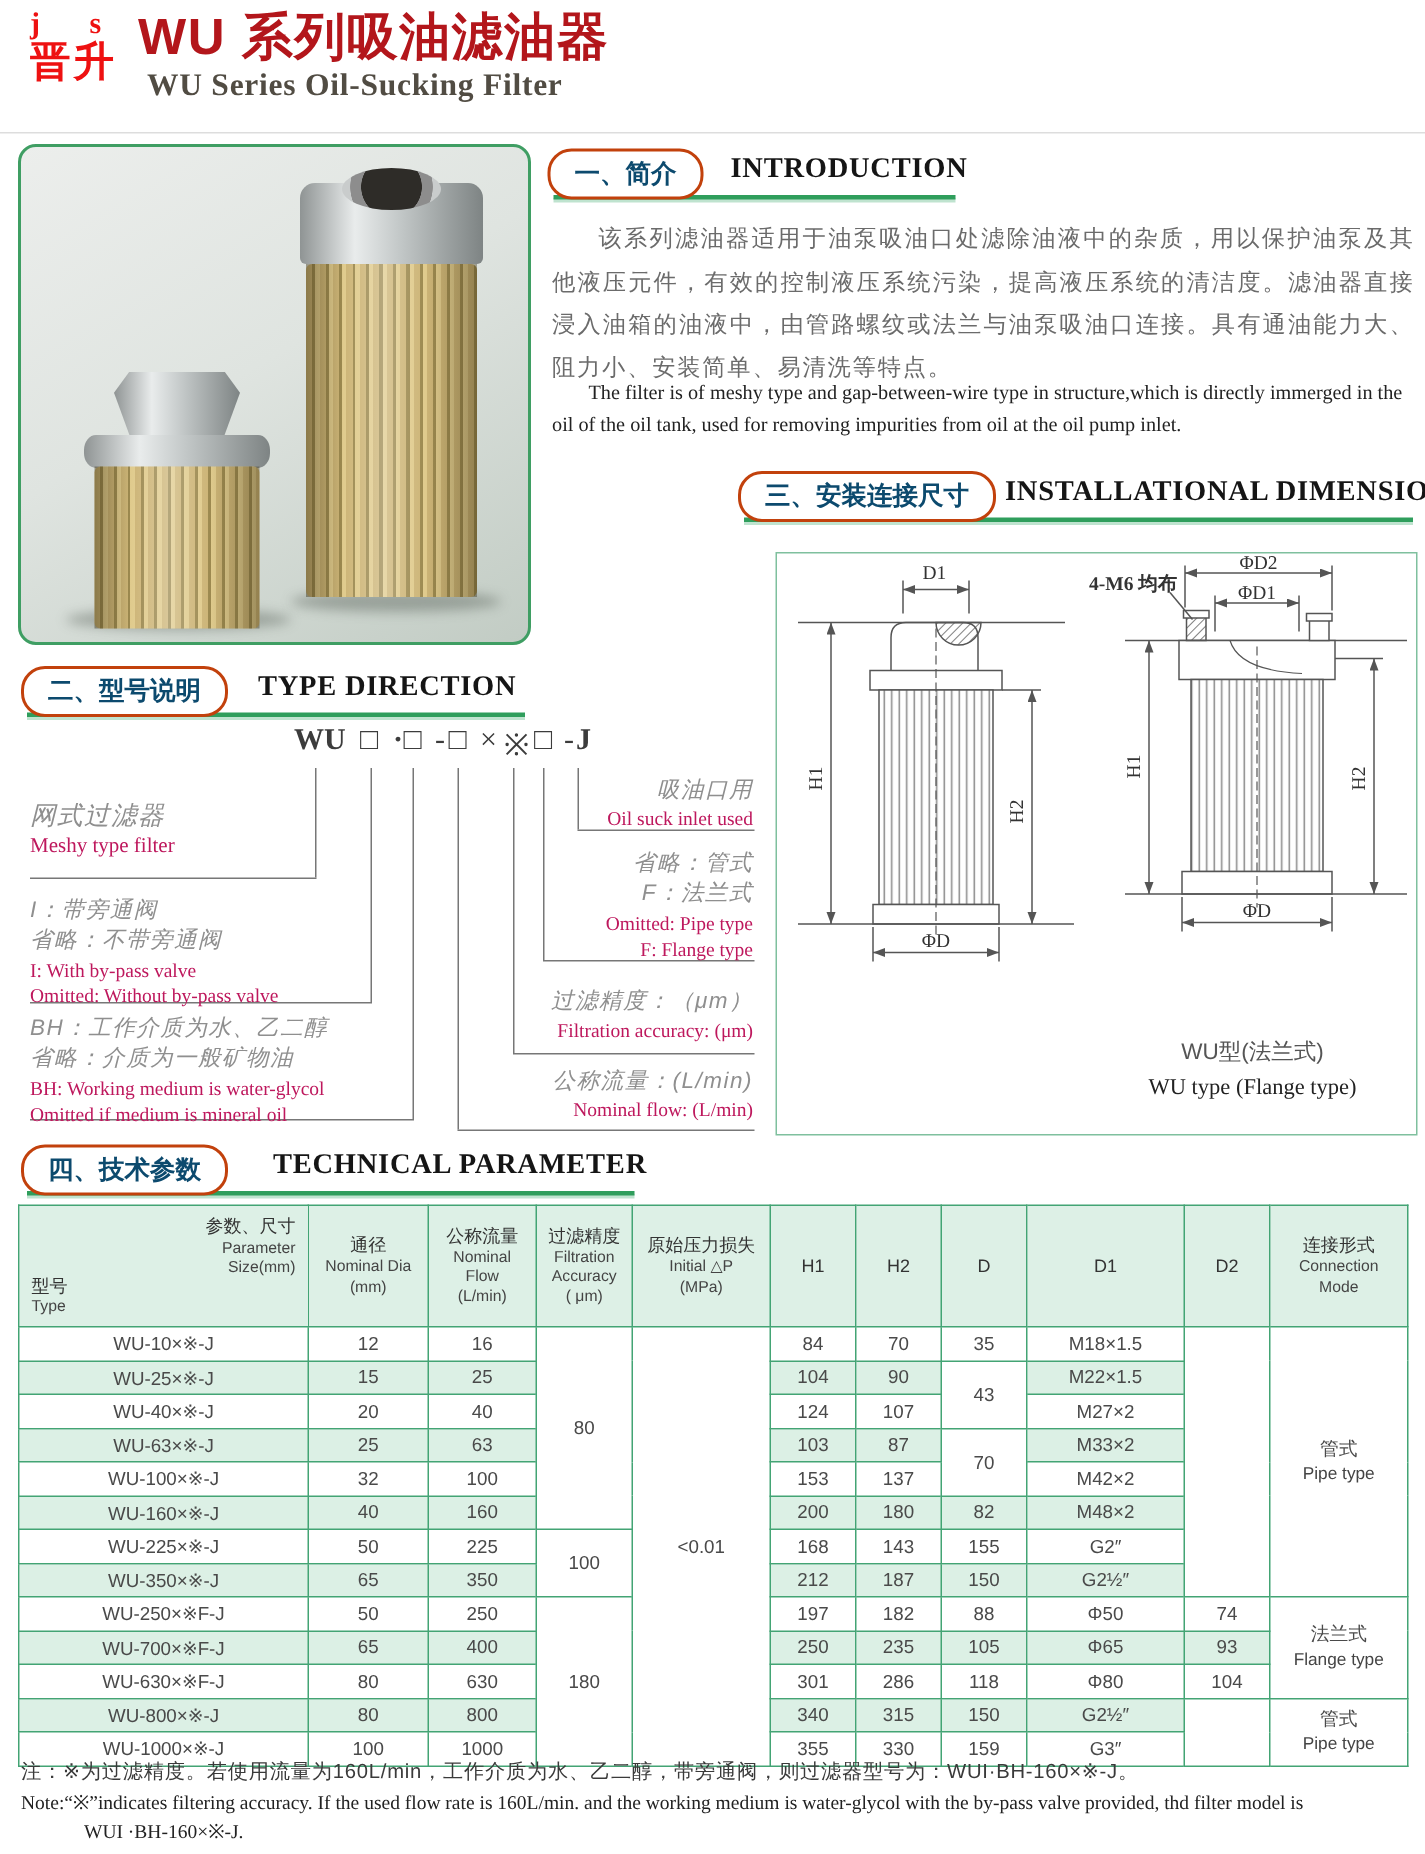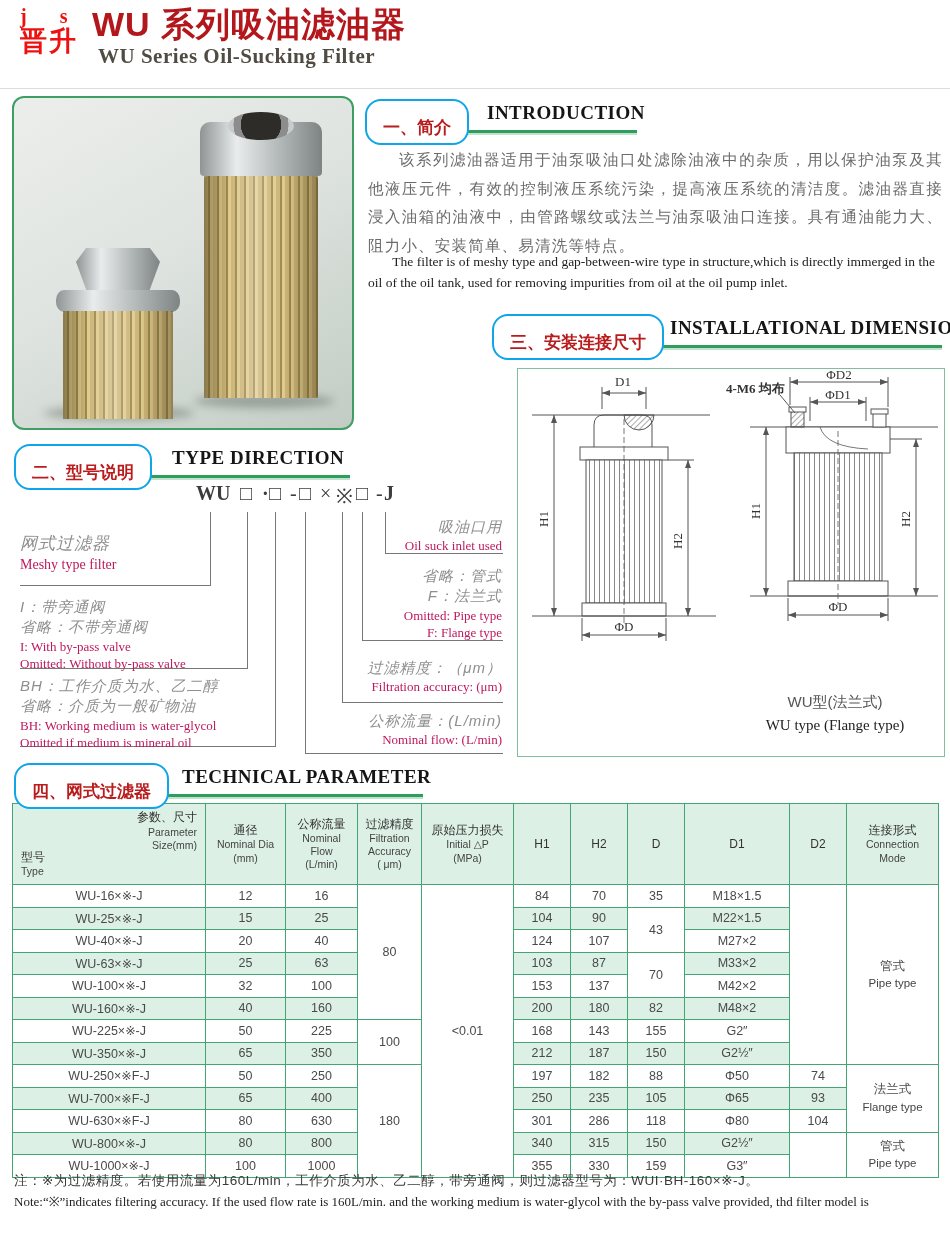--- a/index.html
+++ b/index.html
@@ -11,22 +11,22 @@
   .logo .l1{font-size:20px;letter-spacing:14px;font-family:"Liberation Serif",serif;}
   .logo .l2{font-size:27px;margin-top:2px;letter-spacing:2px;}
   .title{position:absolute;left:92px;top:2px;font-size:34px;font-weight:bold;color:#b3161b;letter-spacing:1px;}
   .subtitle{position:absolute;left:98px;top:44px;font-size:21px;font-weight:bold;color:#514c43;
             font-family:"Liberation Serif",serif;letter-spacing:0.5px;}
   .hdr-rule{position:absolute;left:0;top:88px;width:950px;height:1px;background:#ddd;}
 
   
   .sec{position:absolute;height:40px;}
   .sec .bar{position:absolute;left:4px;height:3px;background:#2f9e5c;box-shadow:0 2px 0 #bfe3cf;}
-  .sec .pill{position:absolute;left:0;top:0;background:#fff;border:2px solid #0ea5e9;border-radius:16px;
-             padding:15px 16px 4px 16px;font-size:17px;font-weight:bold;color:#b91c1c;white-space:nowrap;z-index:2;}
+  .sec .pill{position:absolute;left:0;top:0;background:#fff;border:2px solid #c2410c;border-radius:16px;
+             padding:3px 16px 4px 16px;font-size:17px;font-weight:bold;color:#0c4a6e;white-space:nowrap;z-index:2;}
   .sec .en{position:absolute;top:3px;font-size:19px;font-weight:bold;color:#151515;white-space:nowrap;
            font-family:"Liberation Serif",serif;letter-spacing:0.5px;}
 
   
   .photo{position:absolute;left:12px;top:96px;width:338px;height:330px;border:2px solid #3f9e63;border-radius:12px;
          background:linear-gradient(150deg,#eceeec 0%,#dfe4e0 45%,#c2ccc4 100%);overflow:hidden;}
   .pleat{background:repeating-linear-gradient(90deg,#cdb577 0 4px,#9d8a50 4px 6px,#e0cb8d 6px 9px);}
   .shade{position:absolute;inset:0;background:linear-gradient(90deg,rgba(60,50,20,.45),rgba(255,255,255,0) 22%,rgba(255,255,255,.25) 45%,rgba(255,255,255,0) 70%,rgba(60,50,20,.4));}
   .metal{background:linear-gradient(90deg,#8f9494 0%,#e9ecec 30%,#c2c7c7 55%,#7e8484 100%);}
   .goldring{position:absolute;left:2px;right:2px;bottom:0;height:9px;border-radius:0 0 6px 6px;
@@ -289,21 +289,21 @@
     <div class="cn">过滤精度：（μm）</div>
     <div class="en">Filtration accuracy: (μm)</div>
   </div>
   <div class="tlabel tl-right" style="top:711px;">
     <div class="cn">公称流量：(L/min)</div>
     <div class="en">Nominal flow: (L/min)</div>
   </div>
 
   <div class="sec" style="left:14px;top:763px;width:420px;">
     <div class="bar" style="top:31px;width:405px;"></div>
-    <div class="pill">四、网式过滤器</div>
+    <div class="pill">四、技术参数</div>
     <div class="en" style="left:168px;">TECHNICAL PARAMETER</div>
   </div>
 
   <table class="ttable">
     <colgroup>
       <col style="width:193px">
         <col style="width:80px">
         <col style="width:72px">
         <col style="width:64px">
       <col style="width:92px">
@@ -356,21 +356,21 @@
         <th>D2</th>
         <th>
           <span>连接形式</span>
           <span class="en">Connection</span>
           <span class="en">Mode</span>
         </th>
       </tr>
     </thead>
     <tbody>
       <tr>
-        <td>WU-16×※-J</td>
+        <td>WU-10×※-J</td>
         <td>12</td>
         <td>16</td>
         <td class="merge" rowspan="6">80</td>
         <td class="merge" rowspan="13">&lt;0.01</td>
         <td>84</td>
         <td>70</td>
         <td>35</td>
         <td>M18×1.5</td>
         <td class="merge" rowspan="8"></td>
         <td class="merge conncell" rowspan="8">
@@ -497,15 +497,16 @@
         <td>330</td>
         <td>159</td>
         <td>G3″</td>
       </tr>
     </tbody>
   </table>
 
   <div class="note-cn">注：※为过滤精度。若使用流量为160L/min，工作介质为水、乙二醇，带旁通阀，则过滤器型号为：WUI·BH-160×※-J。</div>
   <div class="note-en">
     <span>Note:“※”indicates filtering accuracy. If the used flow rate is 160L/min. and the working medium is water-glycol with the by-pass valve provided, thd filter model is</span>
+    <span class="ind">WUI ·BH-160×※-J.</span>
   </div>
 
 </div>
 
 </body></html>

